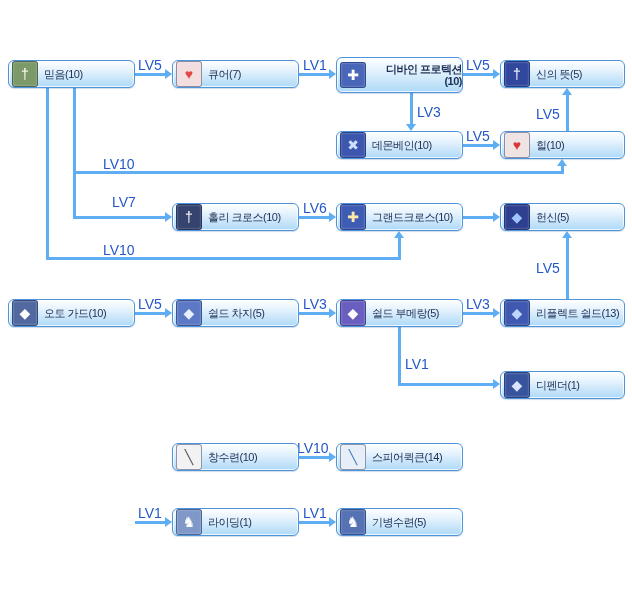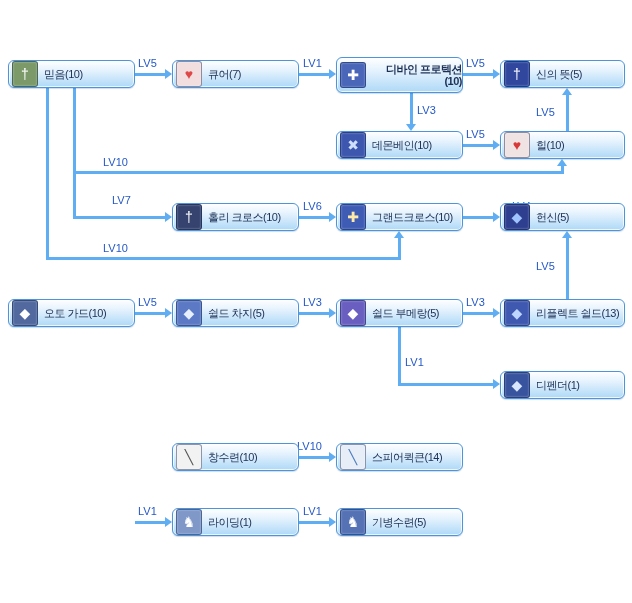--- a/index.html
+++ b/index.html
@@ -21,21 +21,21 @@
   .skill-label{font-size:11px;color:#1c2f55;line-height:12px;letter-spacing:-0.5px;white-space:nowrap;text-align:right;}
   .skill-label.wrap{white-space:normal;width:90px;font-weight:bold;}
 
   
   .hline,.vline{position:absolute;background:#5fadf2;}
   .hline{height:3px;}
   .vline{width:3px;}
   .tri-r{position:absolute;width:0;height:0;border-top:5px solid transparent;border-bottom:5px solid transparent;border-left:7px solid #5fadf2;}
   .tri-up{position:absolute;width:0;height:0;border-left:5px solid transparent;border-right:5px solid transparent;border-bottom:7px solid #5fadf2;}
   .tri-dn{position:absolute;width:0;height:0;border-left:5px solid transparent;border-right:5px solid transparent;border-top:7px solid #5fadf2;}
-  .lv{position:absolute;font-size:11px;color:#2458c8;white-space:nowrap;}
+  .lv{position:absolute;font-size:14px;color:#2458c8;white-space:nowrap;}
 
   
   .base-box{
     position:absolute;box-sizing:border-box;border:1px solid #e05f00;border-radius:8px;
     background:linear-gradient(180deg,#ff8a1e 0%,#ff7300 55%,#f26800 100%);
     display:flex;flex-direction:column;cursor:pointer;
   }
   .base-header{
     margin:4px 4px 0 4px;height:17px;background:#ffffff;border-radius:3px;
     display:flex;align-items:center;justify-content:center;

